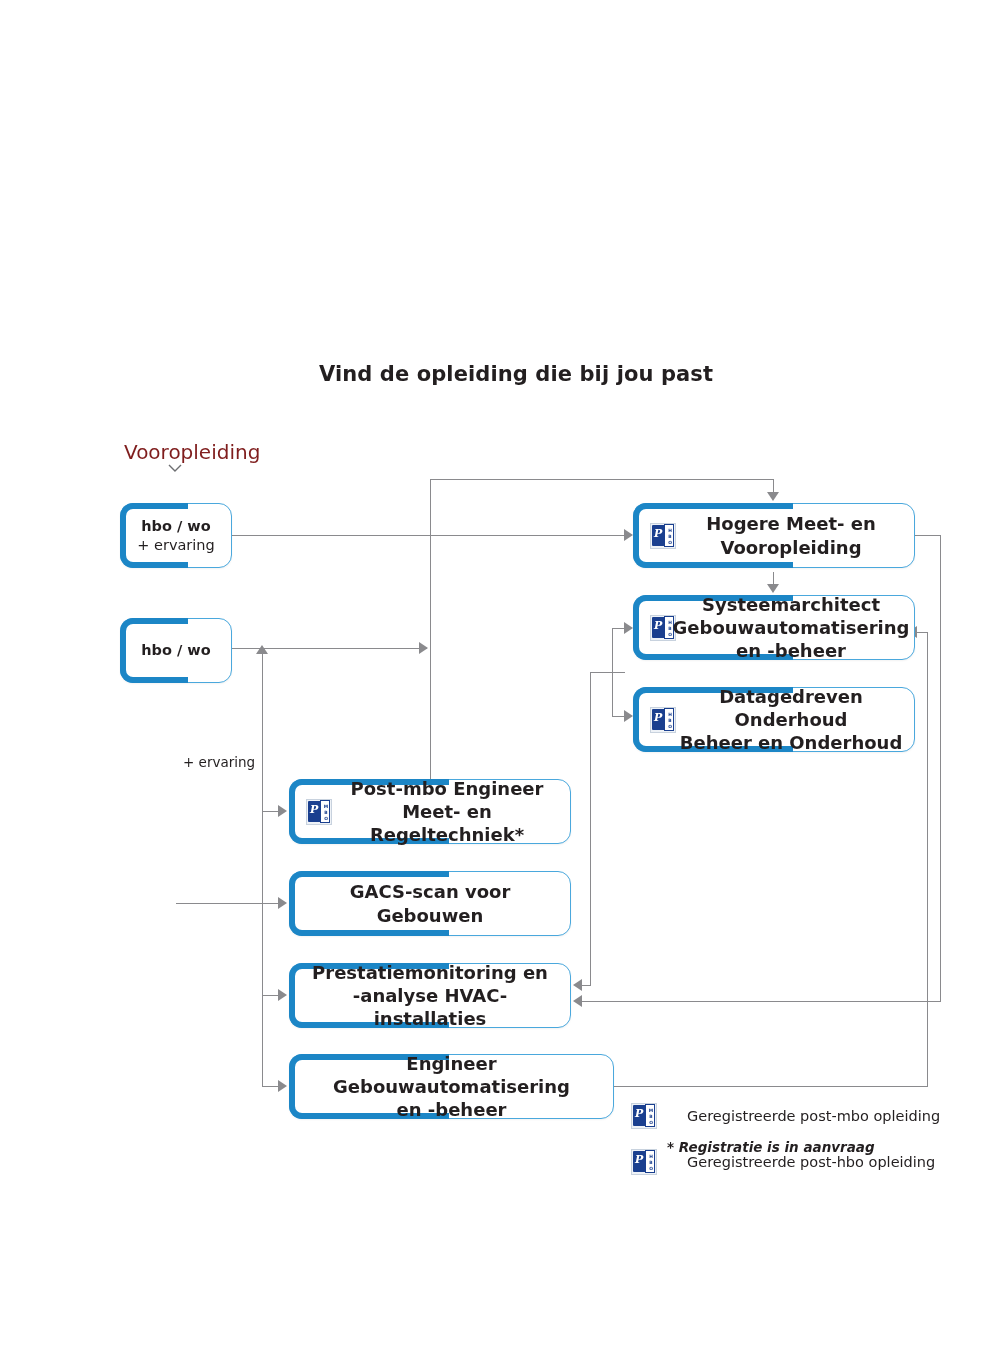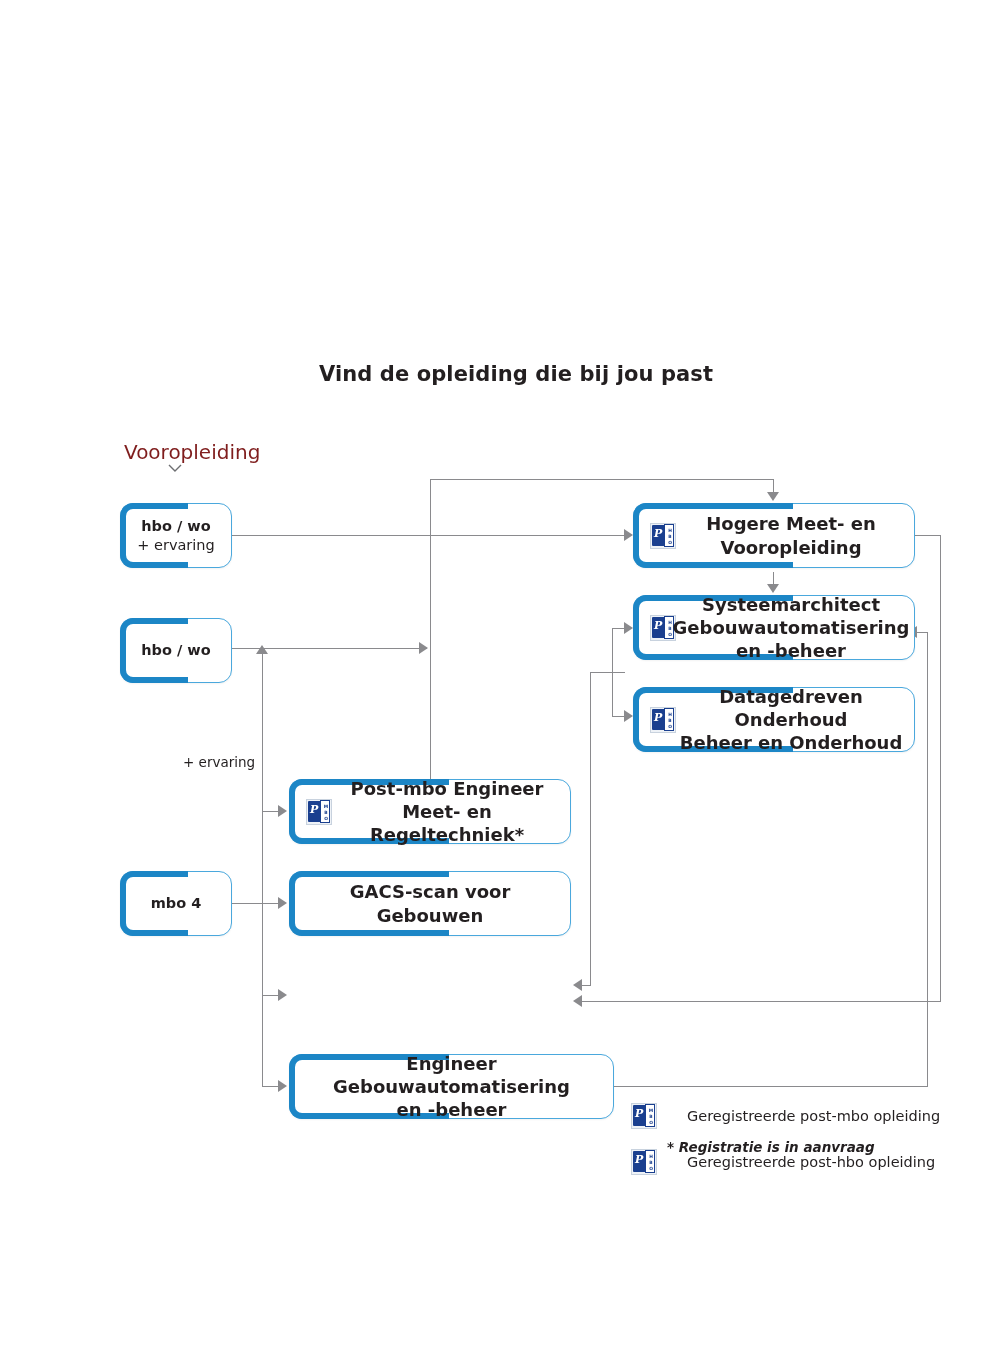--- a/index.html
+++ b/index.html
@@ -158,27 +158,20 @@
   </div>
 
   <div class="node entry" style="left:120px;top:618px;width:112px;height:65px;">
     <div class="outline"></div>
     <div class="bracket" style="width:68px;"></div>
     <div class="label">
       <div>hbo / wo</div>
     </div>
   </div>
 
-  <div class="node entry" style="left:120px;top:871px;width:112px;height:65px;">
-    <div class="outline"></div>
-    <div class="bracket" style="width:68px;"></div>
-    <div class="label">
-      <div>mbo 4</div>
-    </div>
-  </div>
 
   <div class="node course with-icon" style="left:289px;top:779px;width:282px;height:65px;">
     <div class="outline"></div>
     <div class="bracket" style="width:160px;"></div>
     <div class="badge" style="left:17px;top:19px;">
       <div class="bk"></div>
         <div class="pblock">
           <i>P</i>
         </div>
       <div class="pg">
@@ -196,20 +189,30 @@
   </div>
 
   <div class="node course" style="left:289px;top:871px;width:282px;height:65px;">
     <div class="outline"></div>
     <div class="bracket" style="width:160px;"></div>
     <div class="label">
       <div>GACS-scan voor Gebouwen</div>
     </div>
   </div>
 
+  <div class="node course" style="left:289px;top:963px;width:282px;height:65px;">
+    <div class="outline"></div>
+    <div class="bracket" style="width:160px;"></div>
+    <div class="label">
+      <div>
+        <div>Prestatiemonitoring en</div>
+        <div>-analyse HVAC-installaties</div>
+      </div>
+    </div>
+  </div>
 
   <div class="node course" style="left:289px;top:1054px;width:325px;height:65px;">
     <div class="outline"></div>
     <div class="bracket" style="width:160px;"></div>
     <div class="label">
       <div>
         <div>Engineer Gebouwautomatisering</div>
         <div>en -beheer</div>
       </div>
     </div>

